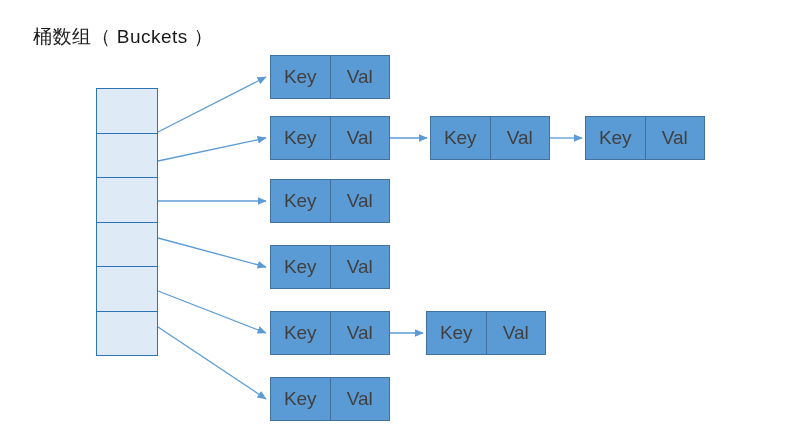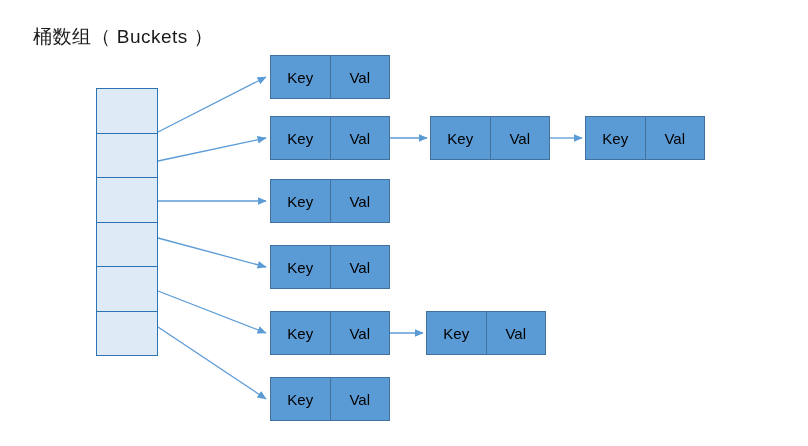--- a/index.html
+++ b/index.html
@@ -57,22 +57,22 @@
   .node {
     position: absolute;
     height: 44px;
     border: 1.1px solid #41719C;
     box-sizing: border-box;
     display: flex;
   }
   .node .cellpart {
     flex: 1 1 0;
     background: #5B9BD5;
-    color: #000000;
-    font-size: 15px;
+    color: #404040;
+    font-size: 19px;
     display: flex;
     align-items: center;
     justify-content: center;
     box-sizing: border-box;
   }
   .node .cellpart.key {
     border-right: 1.1px solid #41719C;
   }
 </style>
 </head>

